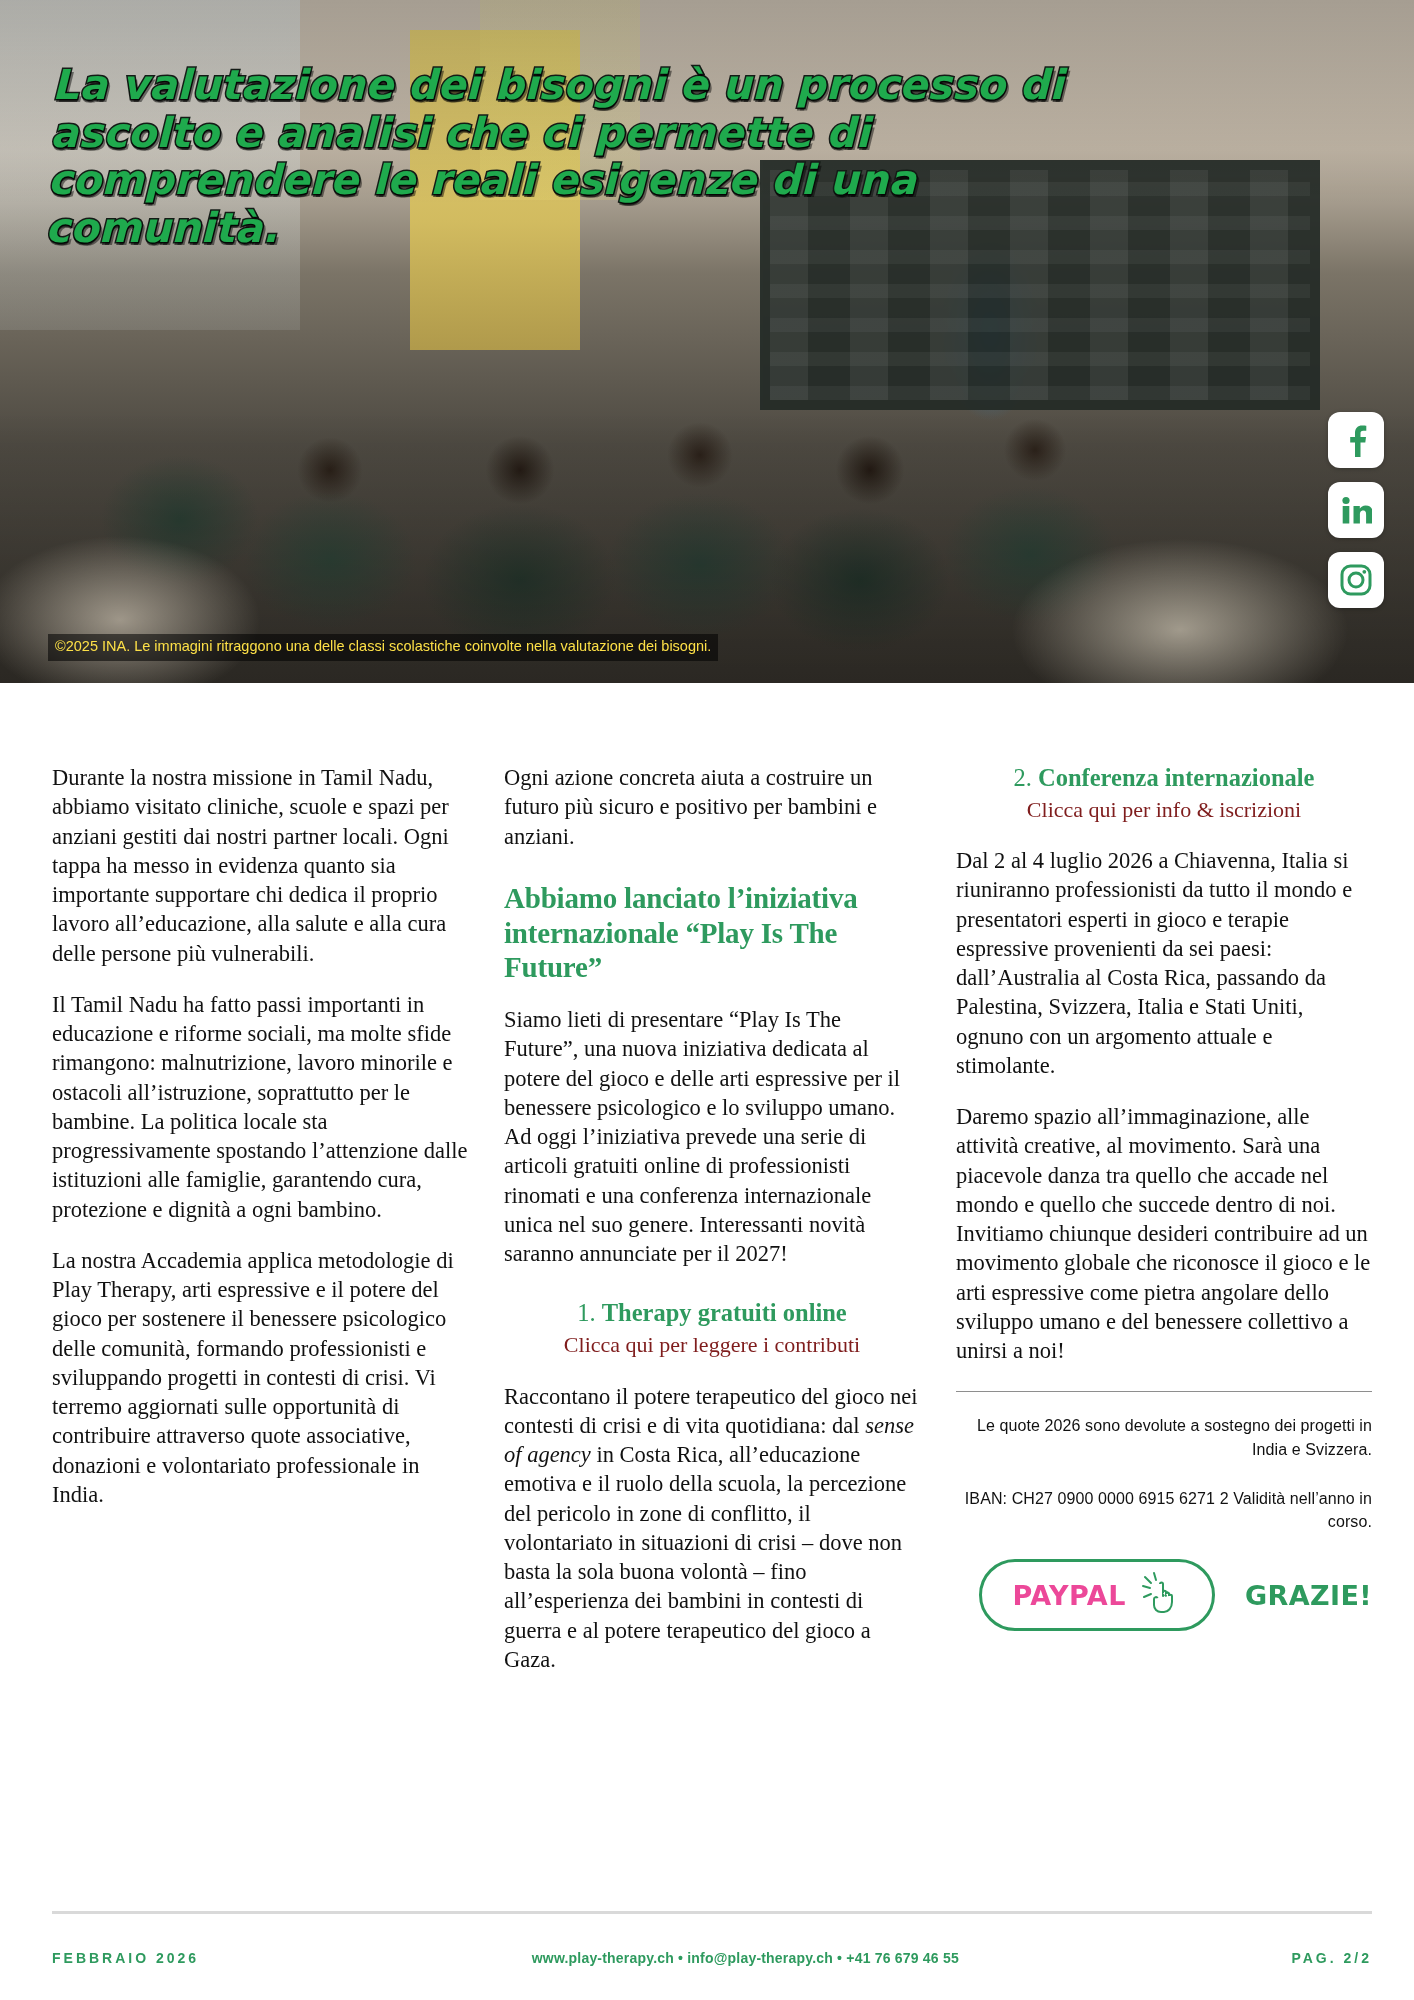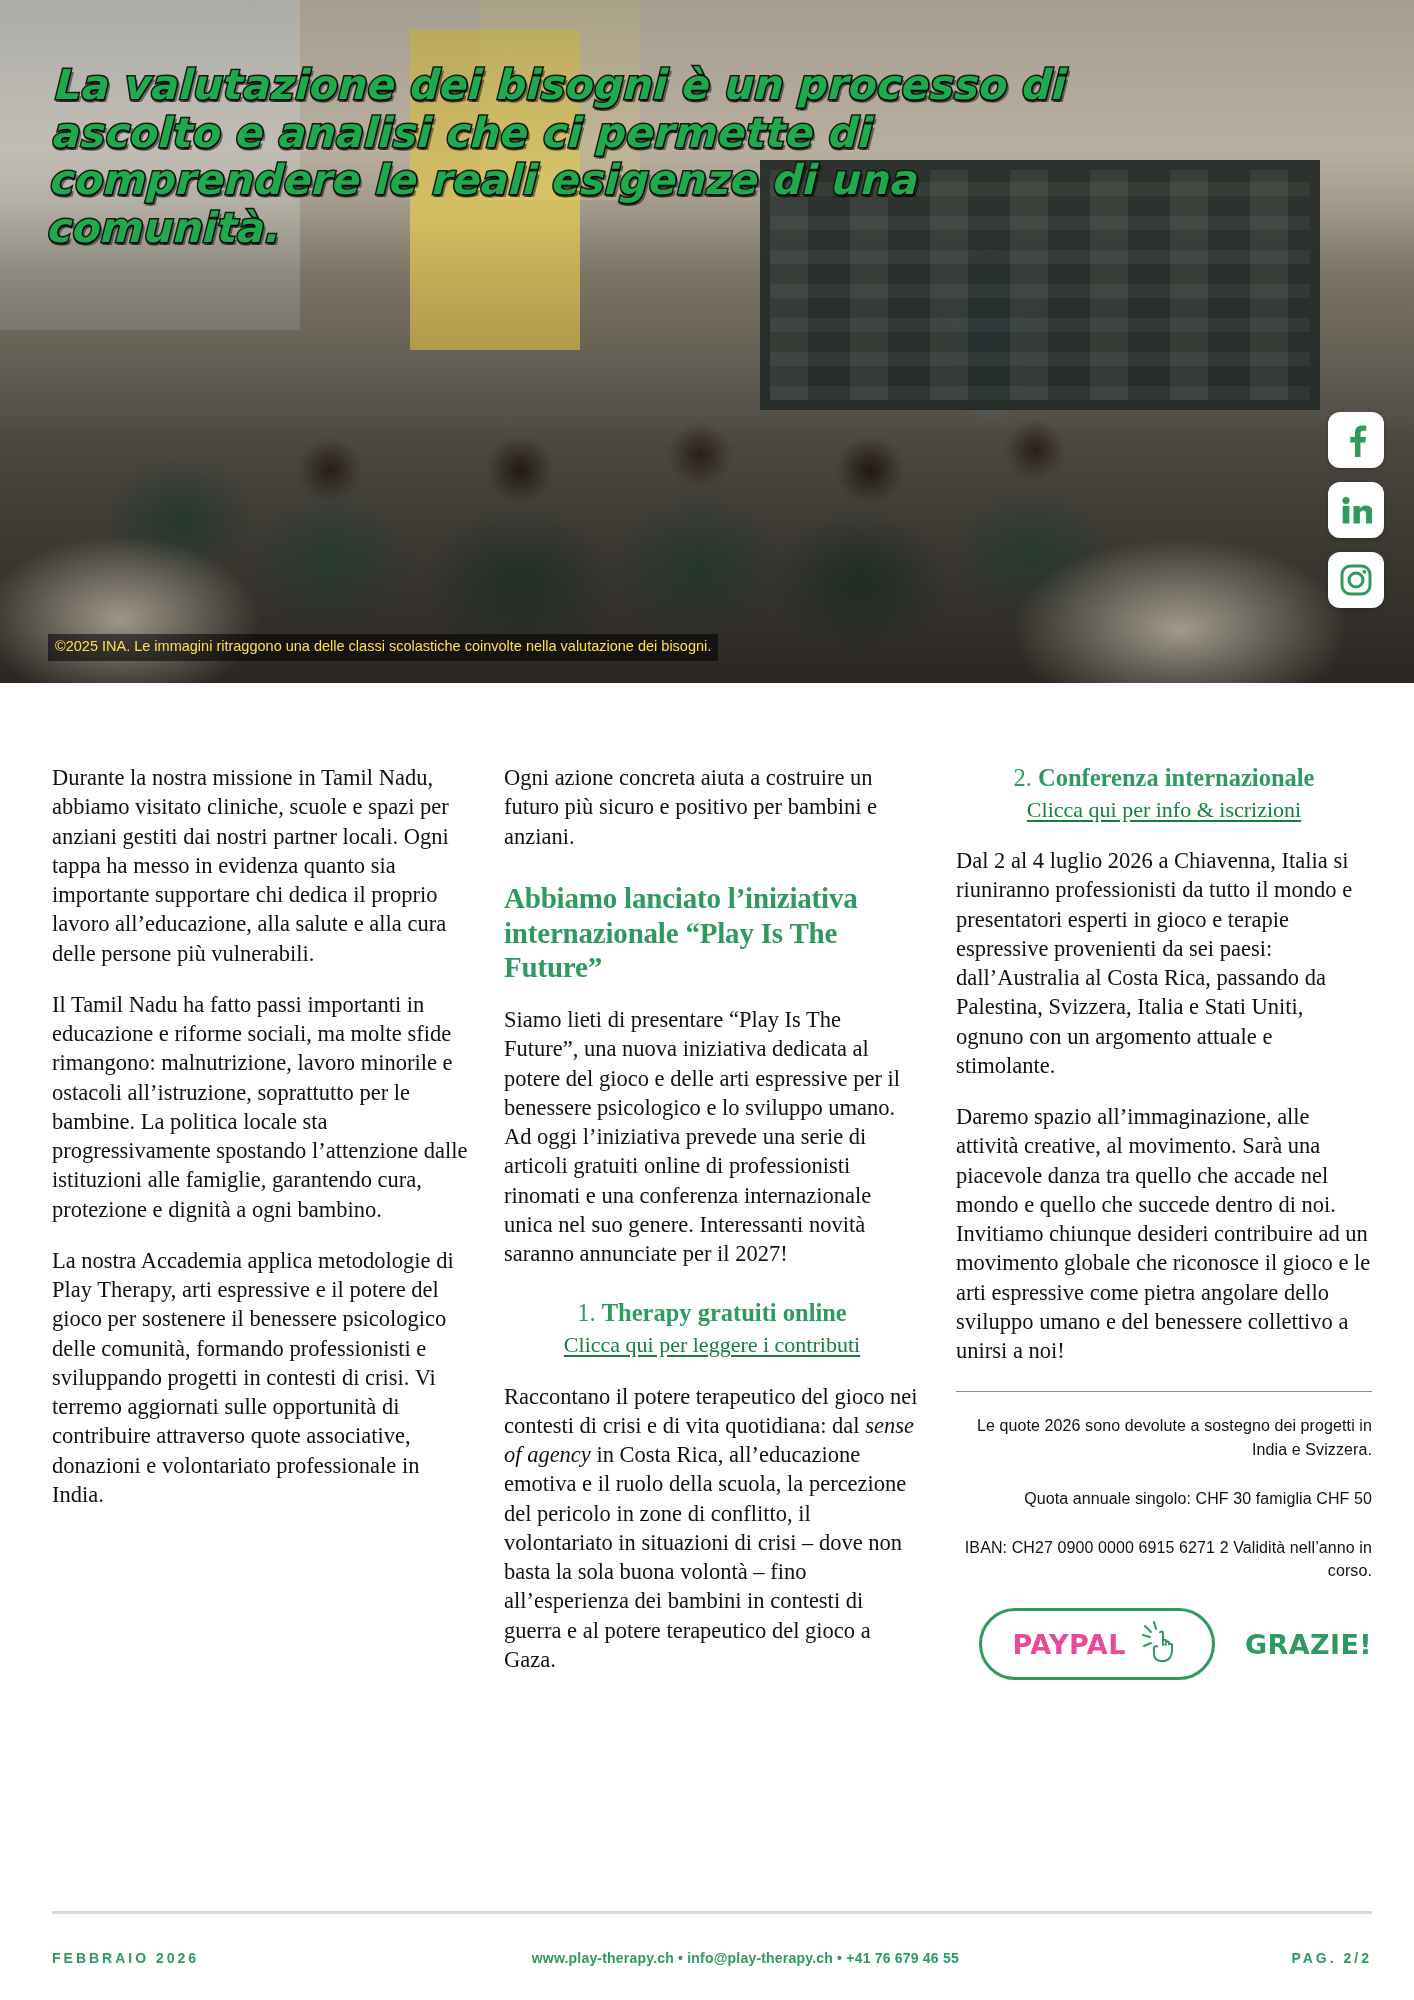--- a/index.html
+++ b/index.html
@@ -156,23 +156,22 @@
     text-align:center;
   }
   .num-head .num{font-weight:400;}
   .num-head .ttl{font-weight:700;}
 
   .link-line{
     margin:0 0 22px 0;
     font-family:"Liberation Serif", serif;
     font-size:22px;
     line-height:1.3;
-    color:#15803d;
+    color:#7f1d1d;
     text-align:center;
-    text-decoration:underline;
     text-underline-offset:3px;
     cursor:pointer;
   }
 
   .c3 .num-head{margin-top:0;}
 
   .rule{
     border:0;border-top:1.5px solid #8e8e8e;
     margin:26px 0 22px 0;
     width:100%;
@@ -304,21 +303,20 @@
         <span class="ttl">Conferenza internazionale</span>
       </div>
       <div class="link-line">Clicca qui per info &amp; iscrizioni</div>
 
       <p class="body">Dal 2 al 4 luglio 2026 a Chiavenna, Italia si riuniranno professionisti da tutto il mondo e presentatori esperti in gioco e terapie espressive provenienti da sei paesi: dall’Australia al Costa Rica, passando da Palestina, Svizzera, Italia e Stati Uniti, ognuno con un argomento attuale e stimolante.</p>
       <p class="body">Daremo spazio all’immaginazione, alle attività creative, al movimento. Sarà una piacevole danza tra quello che accade nel mondo e quello che succede dentro di noi. Invitiamo chiunque desideri contribuire ad un movimento globale che riconosce il gioco e le arti espressive come pietra angolare dello sviluppo umano e del benessere collettivo a unirsi a noi!</p>
 
       <hr class="rule">
 
       <p class="sans-right">Le quote 2026 sono devolute a sostegno dei progetti in India e Svizzera.</p>
-      <p class="sans-right">Quota annuale singolo: CHF 30 famiglia CHF 50</p>
       <p class="sans-right">IBAN: CH27 0900 0000 6915 6271 2 Validità nell’anno in corso.</p>
 
       <div class="pay-row">
         <div class="paypal-btn">
           <span class="pp-text">PAYPAL</span>
           <span>
             <svg width="46" height="44" viewBox="0 0 46 44" aria-hidden="true">
               <g fill="none" stroke="#2e9a5e" stroke-width="2" stroke-linecap="round">
                 <line x1="3" y1="15" x2="10" y2="17"></line>
                 <line x1="5" y1="6" x2="11" y2="12"></line>

